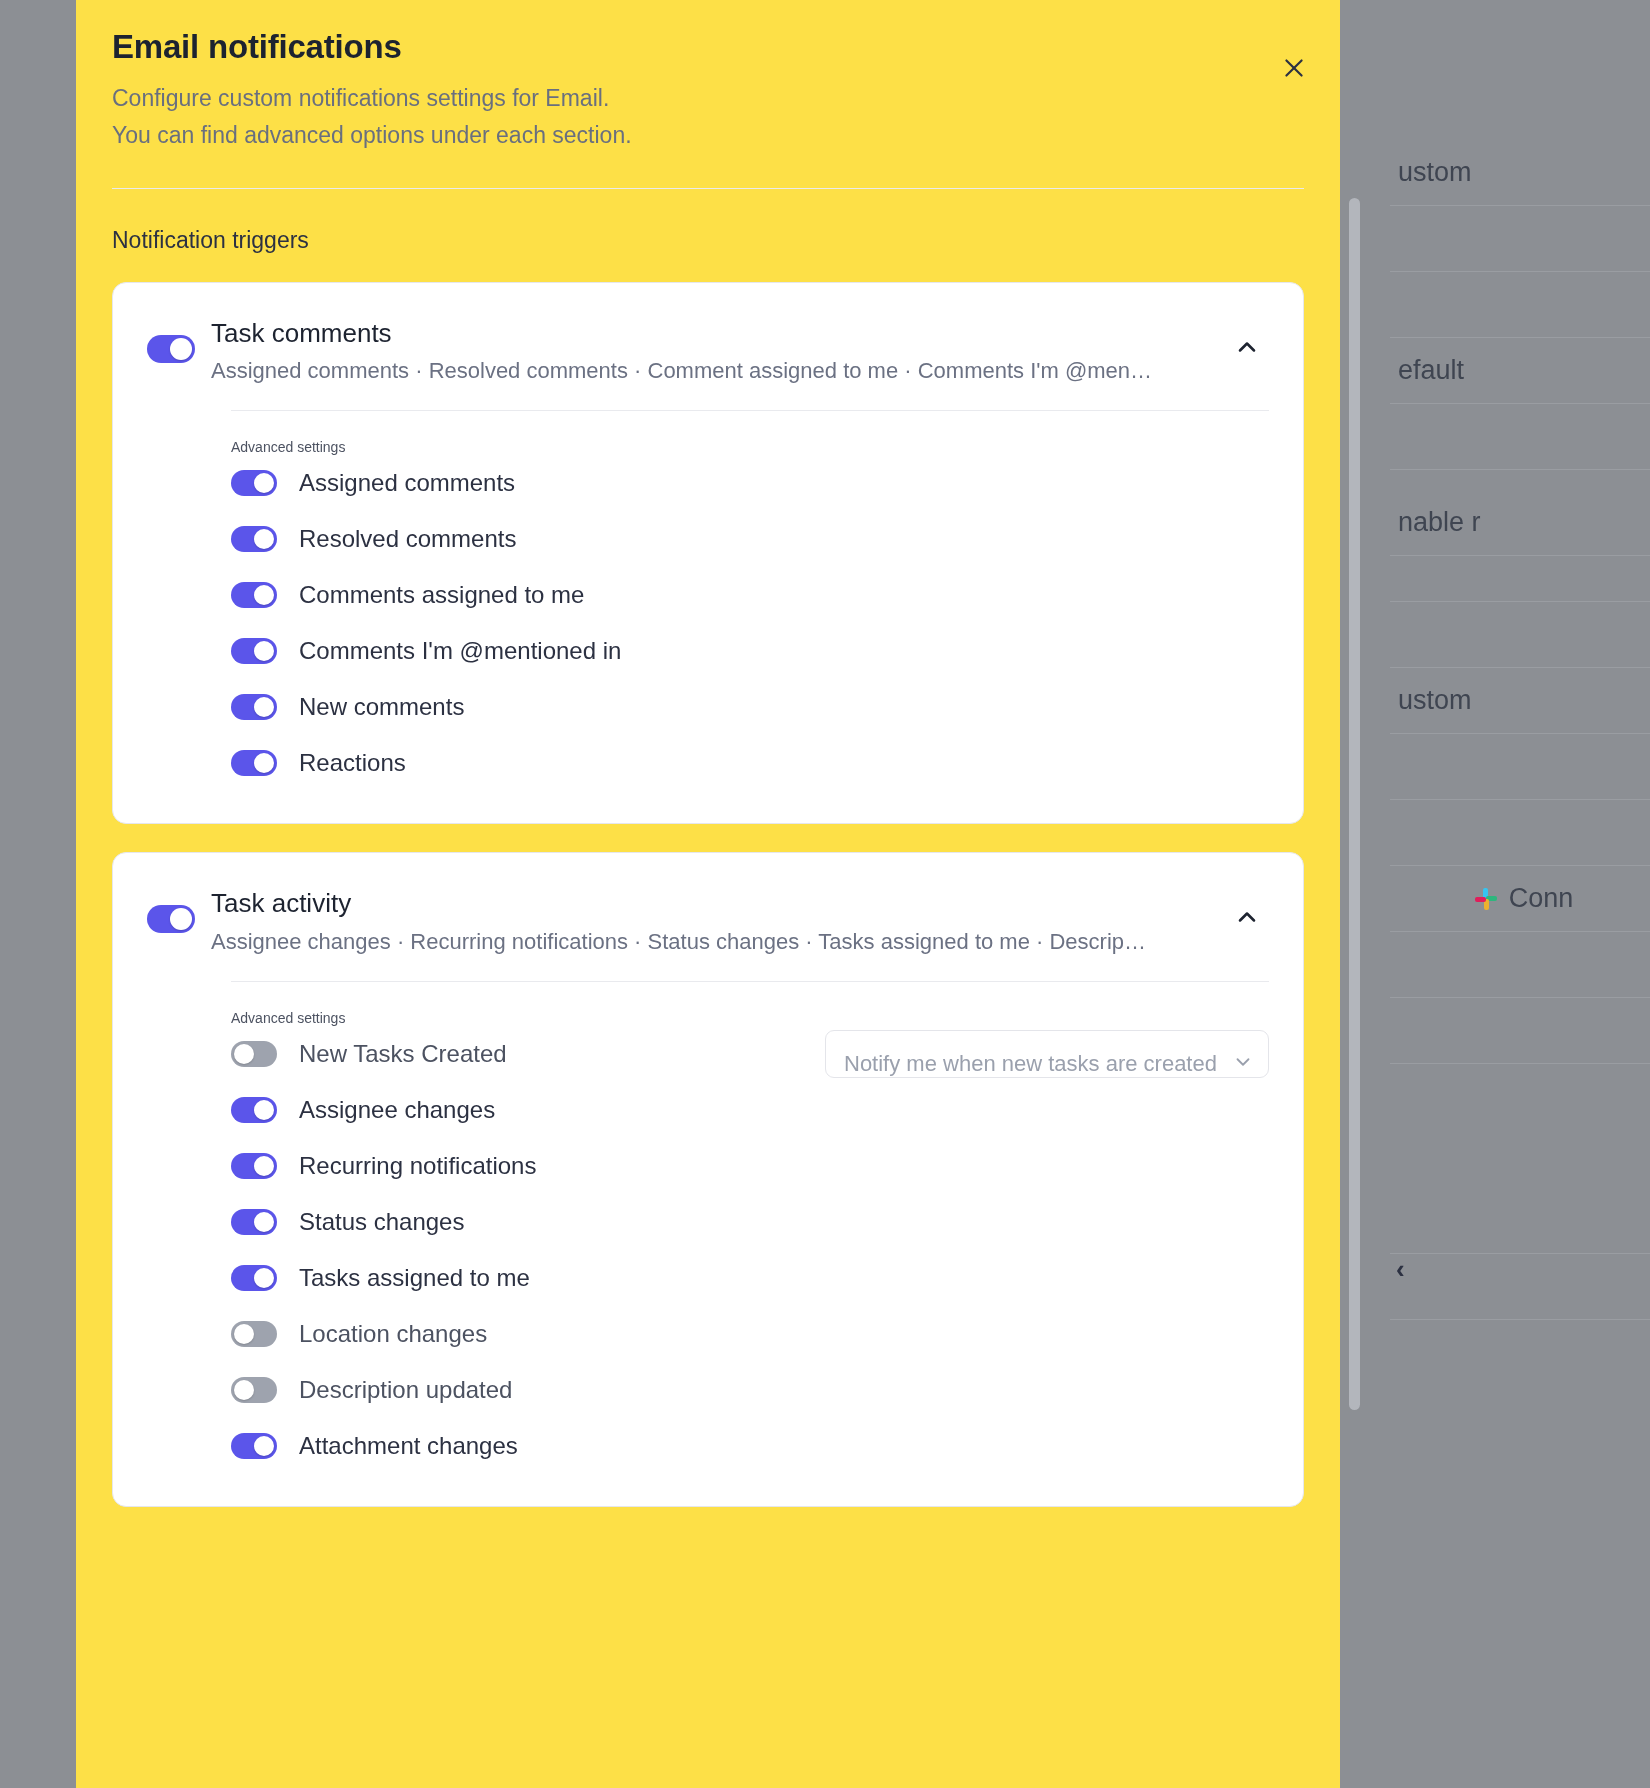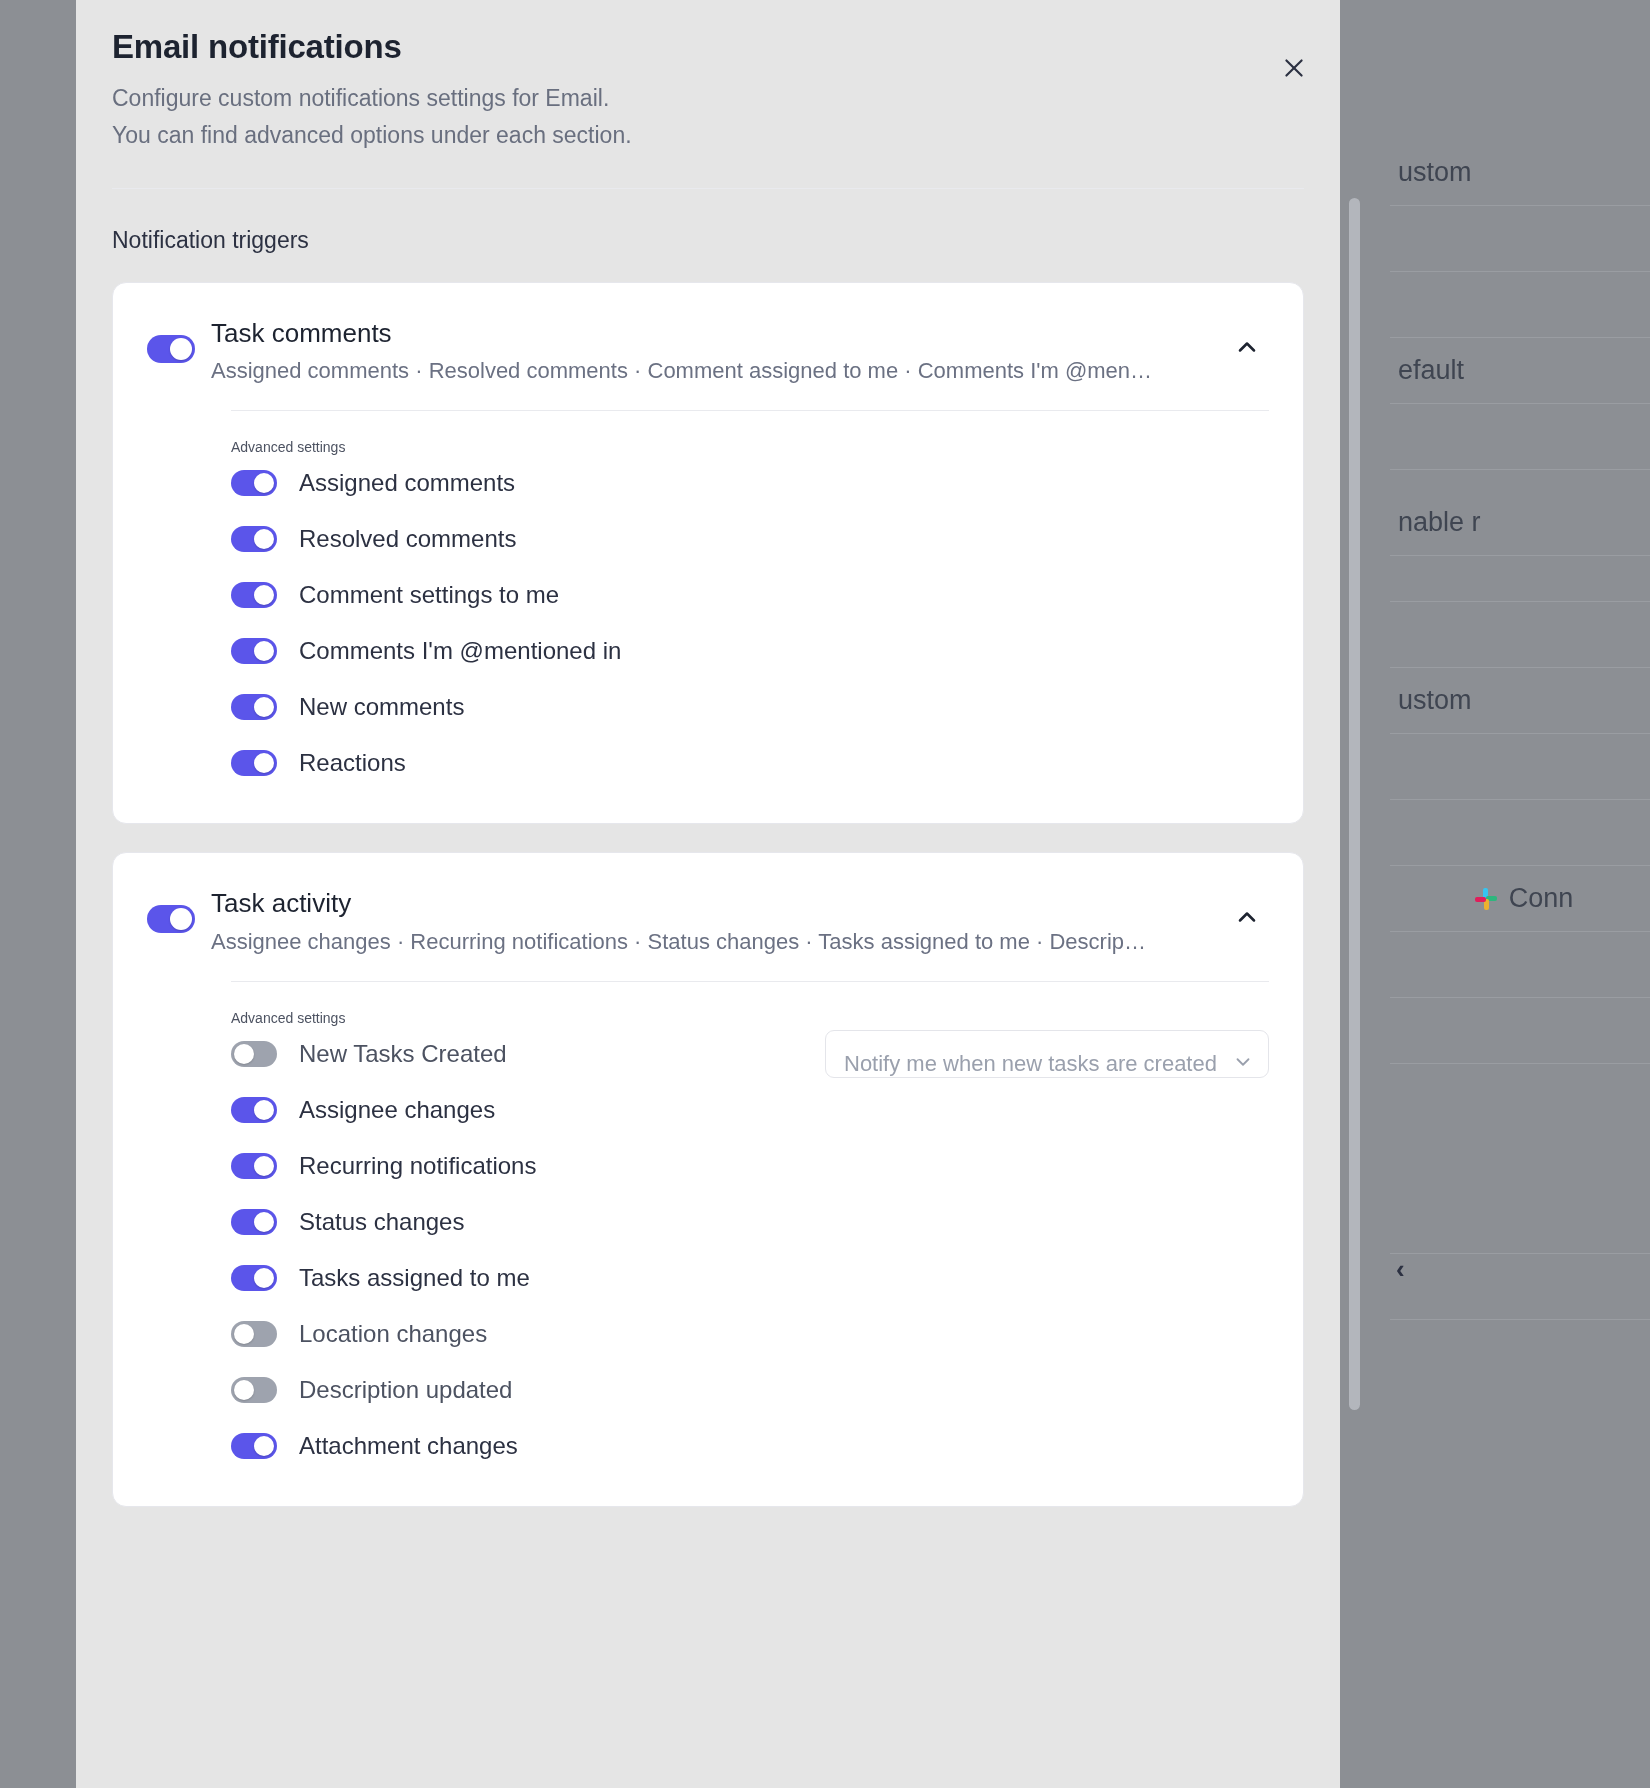--- a/index.html
+++ b/index.html
@@ -81,21 +81,21 @@
     border-radius: 6px;
   }
 
   
   #modal {
     position: absolute;
     left: 76px;
     top: 0;
     width: 1264px;
     height: 1788px;
-    background: #e5e5e5;
+    background: #fde047;
     overflow: hidden;
   }
   .modal-inner {
     position: relative;
     padding: 0 36px;
   }
 
   .close-btn {
     position: absolute;
     right: 24px;
@@ -367,21 +367,21 @@
           <div class="opt-row">
             <div class="tgl on">
               <div class="knob"></div>
             </div>
             <span class="opt-label">Resolved comments</span>
           </div>
           <div class="opt-row">
             <div class="tgl on">
               <div class="knob"></div>
             </div>
-            <span class="opt-label">Comment settings to me</span>
+            <span class="opt-label">Comments assigned to me</span>
           </div>
           <div class="opt-row">
             <div class="tgl on">
               <div class="knob"></div>
             </div>
             <span class="opt-label">Comments I'm @mentioned in</span>
           </div>
           <div class="opt-row">
             <div class="tgl on">
               <div class="knob"></div>

